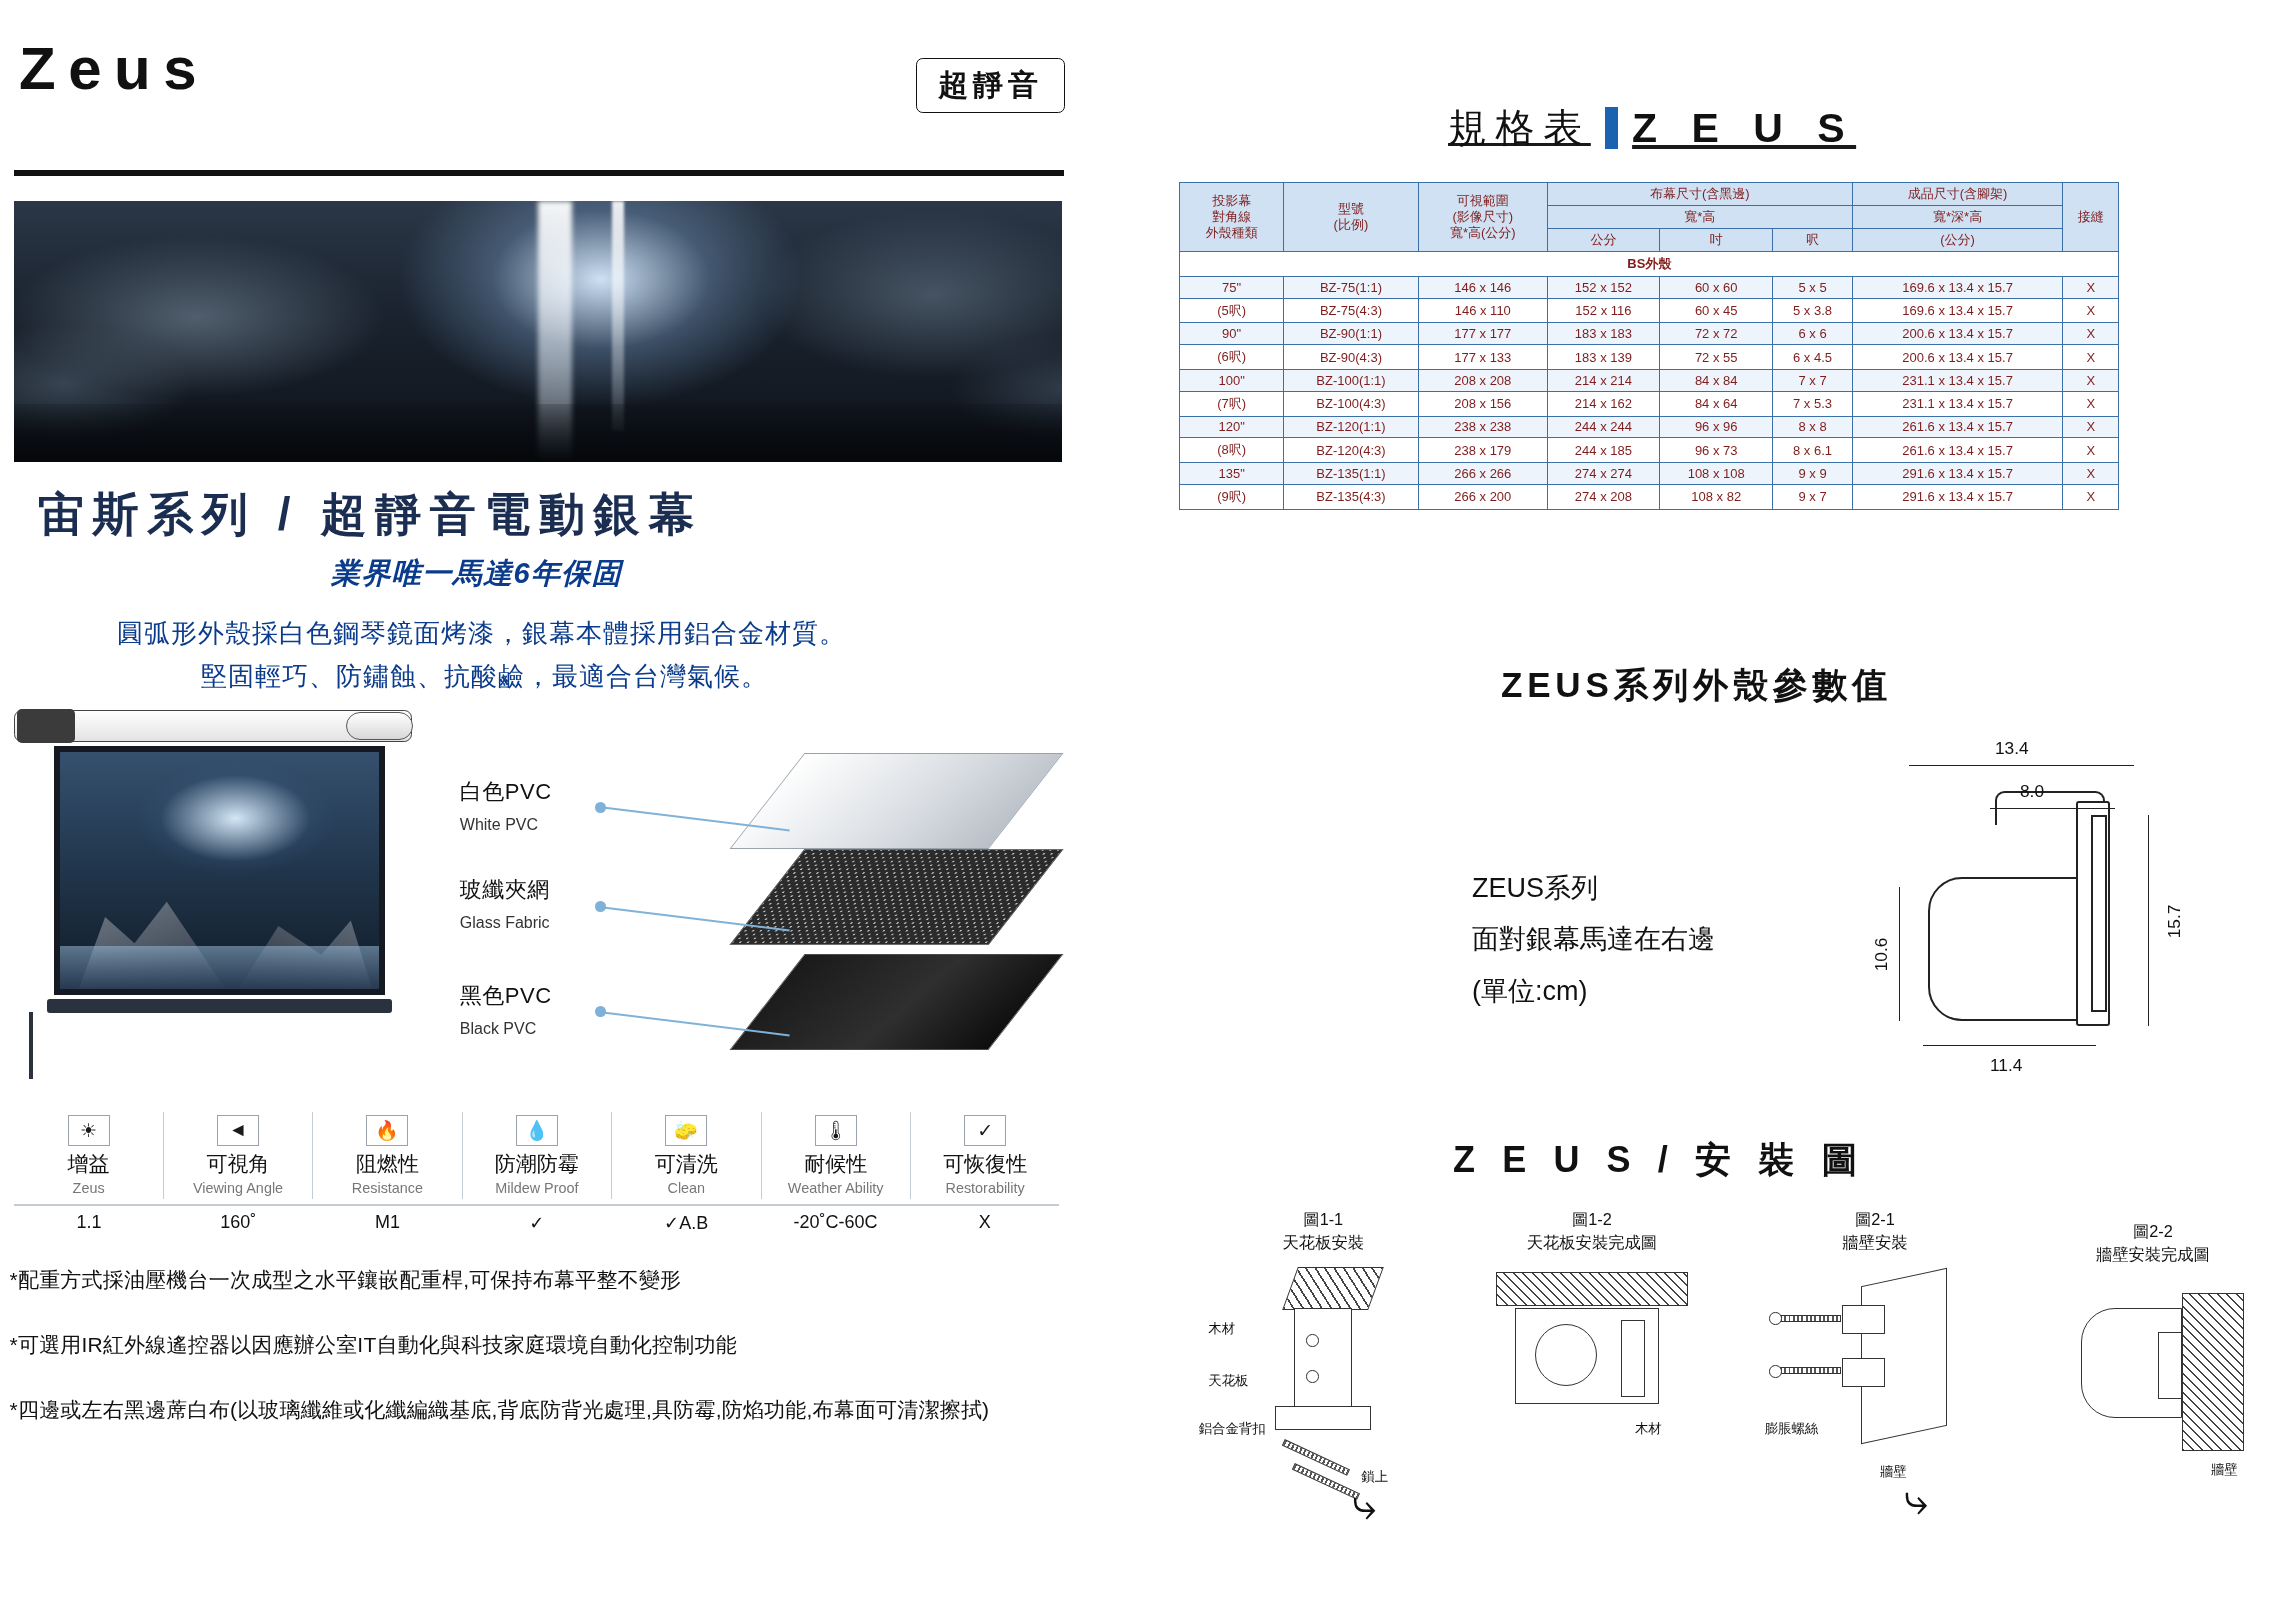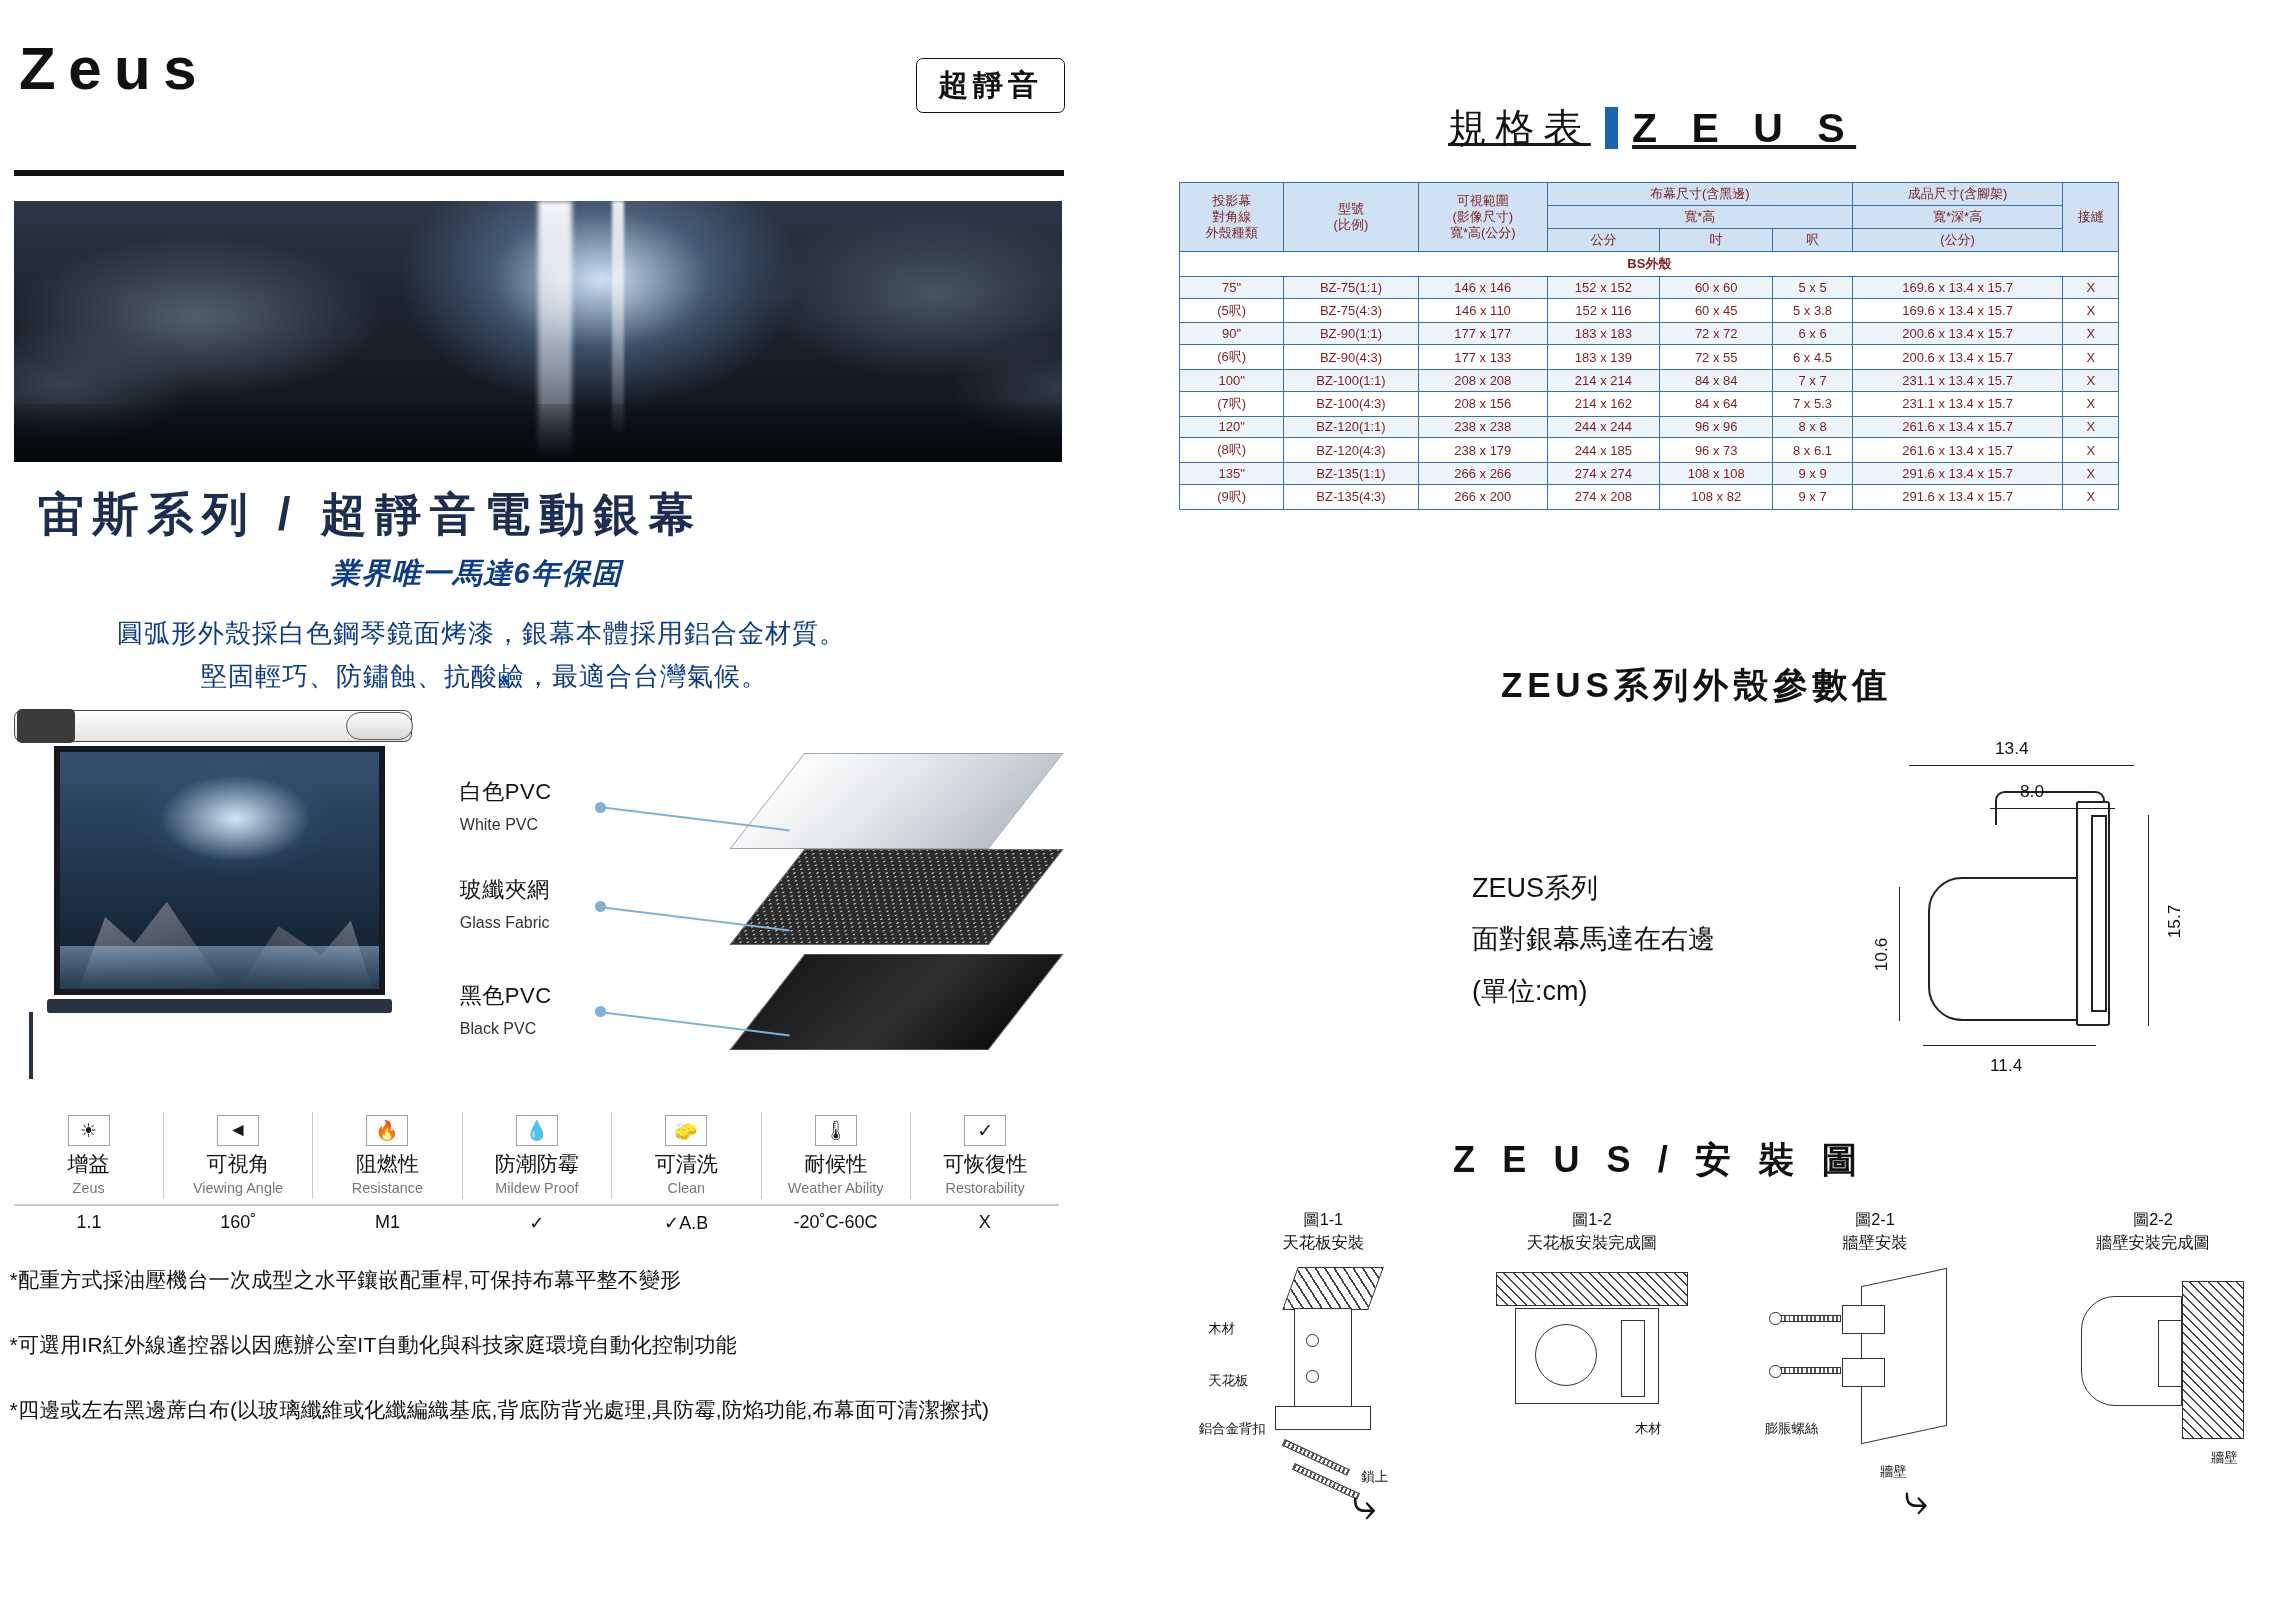--- a/index.html
+++ b/index.html
@@ -615,21 +615,21 @@
           <div class="screw" style="left:19px;top:53px;width:62px;"></div>
           <div class="screw-head" style="left:9.6px;top:50px;"></div>
           <div class="screw" style="left:19px;top:105px;width:62px;"></div>
           <div class="screw-head" style="left:9.6px;top:103px;"></div>
           <div class="tiny" style="left:4.8px;top:158px;">膨脹螺絲</div>
           <div class="tiny" style="left:120px;top:201px;">牆壁</div>
           <div class="arrow-curve" style="left:144px;top:216px;">⤷</div>
         </div>
       </div>
 
-      <div class="inst-col" style="left:844px;">
+      <div class="inst-col" style="left:844px;margin-top:12px;">
         <div class="cap">
           <div>圖2-2</div>
           <div>牆壁安裝完成圖</div>
         </div>
         <div class="inst-art">
           <div class="hatch" style="left:144px;top:19px;width:62px;height:158px;"></div>
           <div class="box" style="left:43px;top:34px;width:101px;height:110px;border-radius:34px 0 0 34px;"></div>
           <div class="box" style="left:120px;top:58px;width:24px;height:67px;"></div>
           <div class="tiny" style="left:173px;top:187px;">牆壁</div>
         </div>

